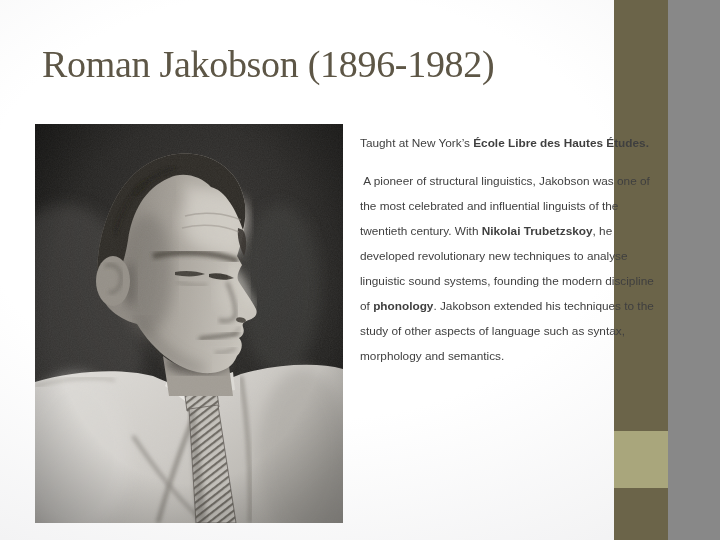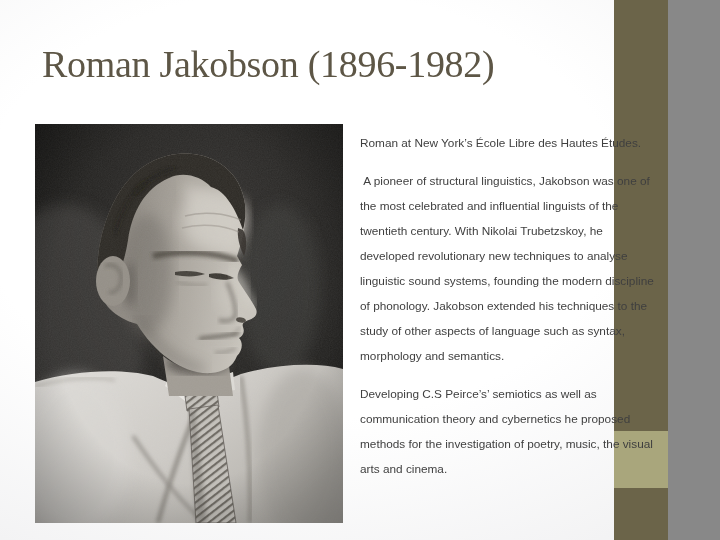--- a/index.html
+++ b/index.html
@@ -27,21 +27,21 @@
   }
   .photo{
     position:absolute;left:35px;top:124px;width:308px;height:399px;margin:0;
     overflow:hidden;background:#1a1a19;
   }
   .body-text{
     position:absolute;left:360px;top:131px;width:297px;
     font-size:11.8px;line-height:25px;color:var(--body-text,#3f3f3f);
   }
   .body-text p{margin:0 0 13px 0;}
-  .body-text b{font-weight:400;margin-top:36px;}
+  .body-text b{font-weight:700;margin-top:36px;}
 </style>
 </head>
 <body>
 
 <div class="slide" style="--sidebar: #6b6449; --sidebar-accent: #a9a67c; --title-text: #5d5646; --body-text: #3f3f3f;">
 
   <div class="sidebar">
     <div class="sidebar-accent"></div>
   </div>
 
@@ -161,18 +161,17 @@
       <path d="M104,196 C118,222 142,240 170,246" stroke="#55514b" stroke-width="7" fill="none" opacity="0.5" filter="url(#b7)"></path>
       <path d="M150,92 C168,87 190,89 206,96" stroke="#8d8880" stroke-width="1.6" fill="none" opacity="0.5"></path>
       <path d="M147,104 C166,99 188,101 204,108" stroke="#8d8880" stroke-width="1.6" fill="none" opacity="0.45"></path>
 
       <rect width="308" height="399" filter="url(#pGrain)" opacity="0.35"></rect>
       <rect width="308" height="399" fill="url(#pVig)"></rect>
     </svg>
   </figure>
 
   <div class="body-text">
-      <p><span>Roman at New York’s </span><b>École Libre des Hautes Études.</b></p>
+      <p><span>Taught at New York’s </span><b>École Libre des Hautes Études.</b></p>
       <p><span>&nbsp;A pioneer of structural linguistics, Jakobson was one of the most celebrated and influential linguists of the twentieth century. With </span><b>Nikolai Trubetzskoy</b><span>, he developed revolutionary new techniques to analyse linguistic sound systems, founding the modern discipline of </span><b>phonology</b><span>. Jakobson extended his techniques to the study of other aspects of language such as syntax, morphology and semantics.</span></p>
-      <p><span>Developing </span><b>C.S Peirce’s’ semiotics</b><span> as well as </span><b>communication theory</b><span> and </span><b>cybernetics</b><span> he proposed methods for the investigation of poetry, music, the visual arts and cinema.</span></p>
     </div>
 
 </div>
 
 </body></html>

